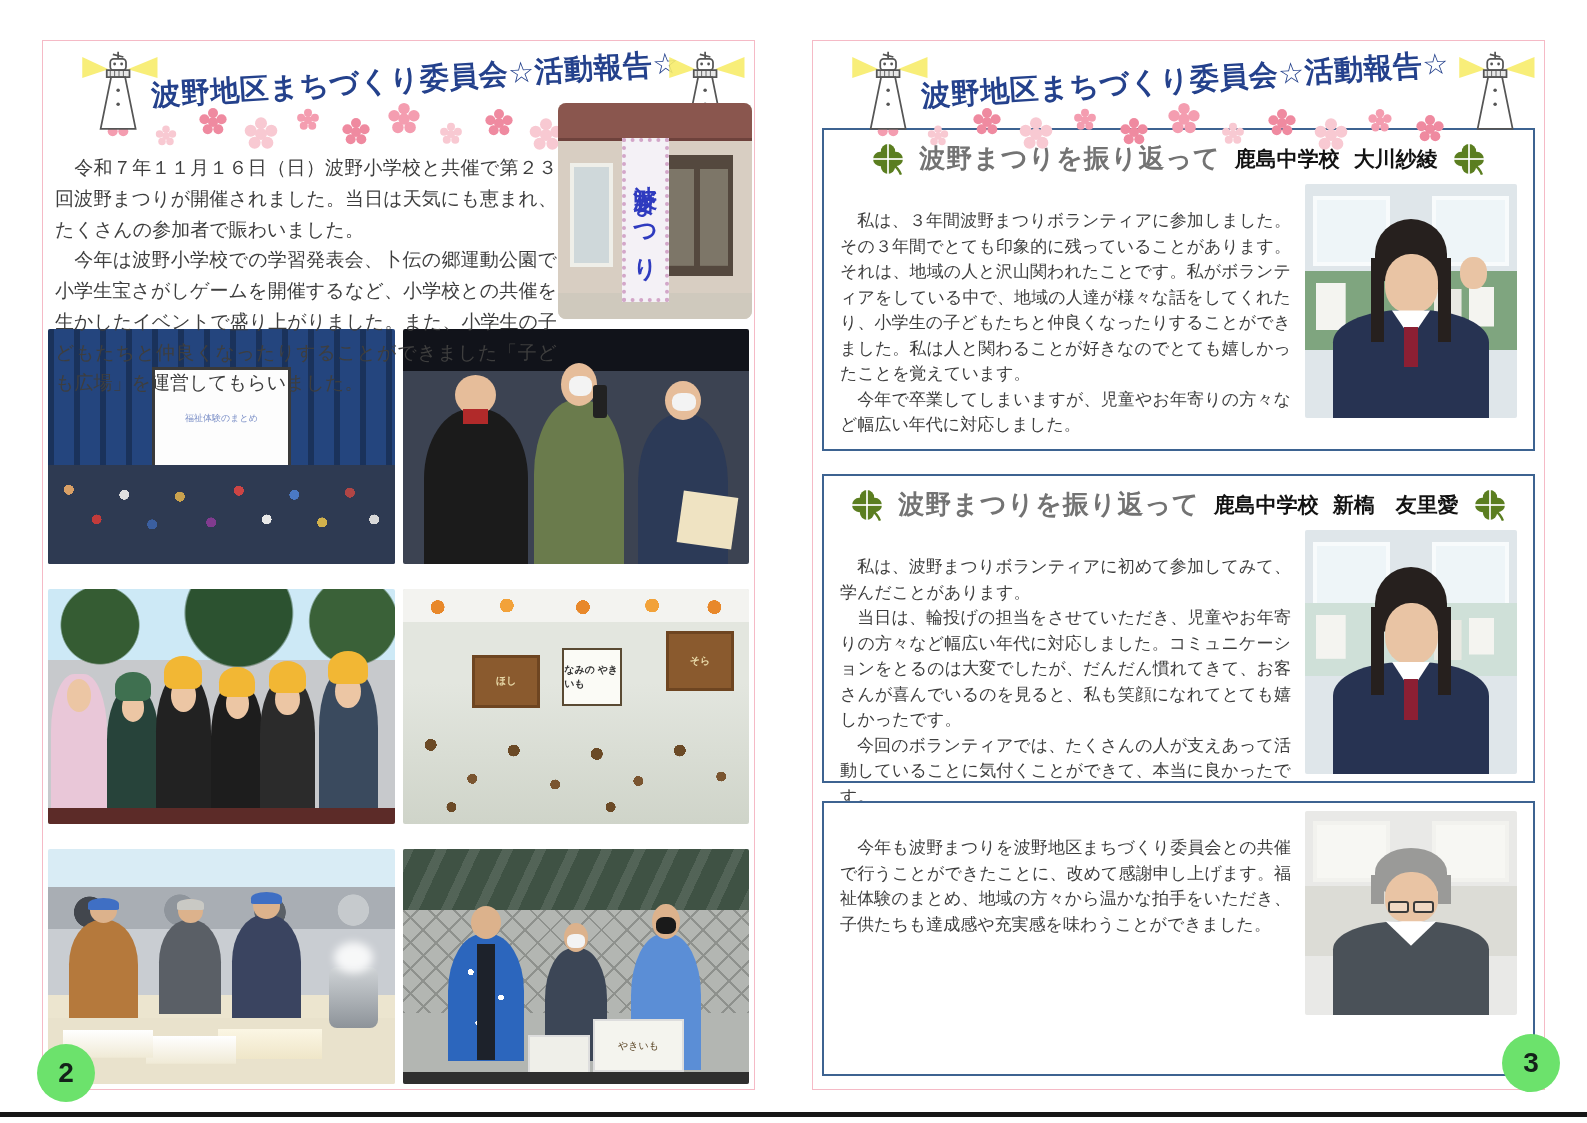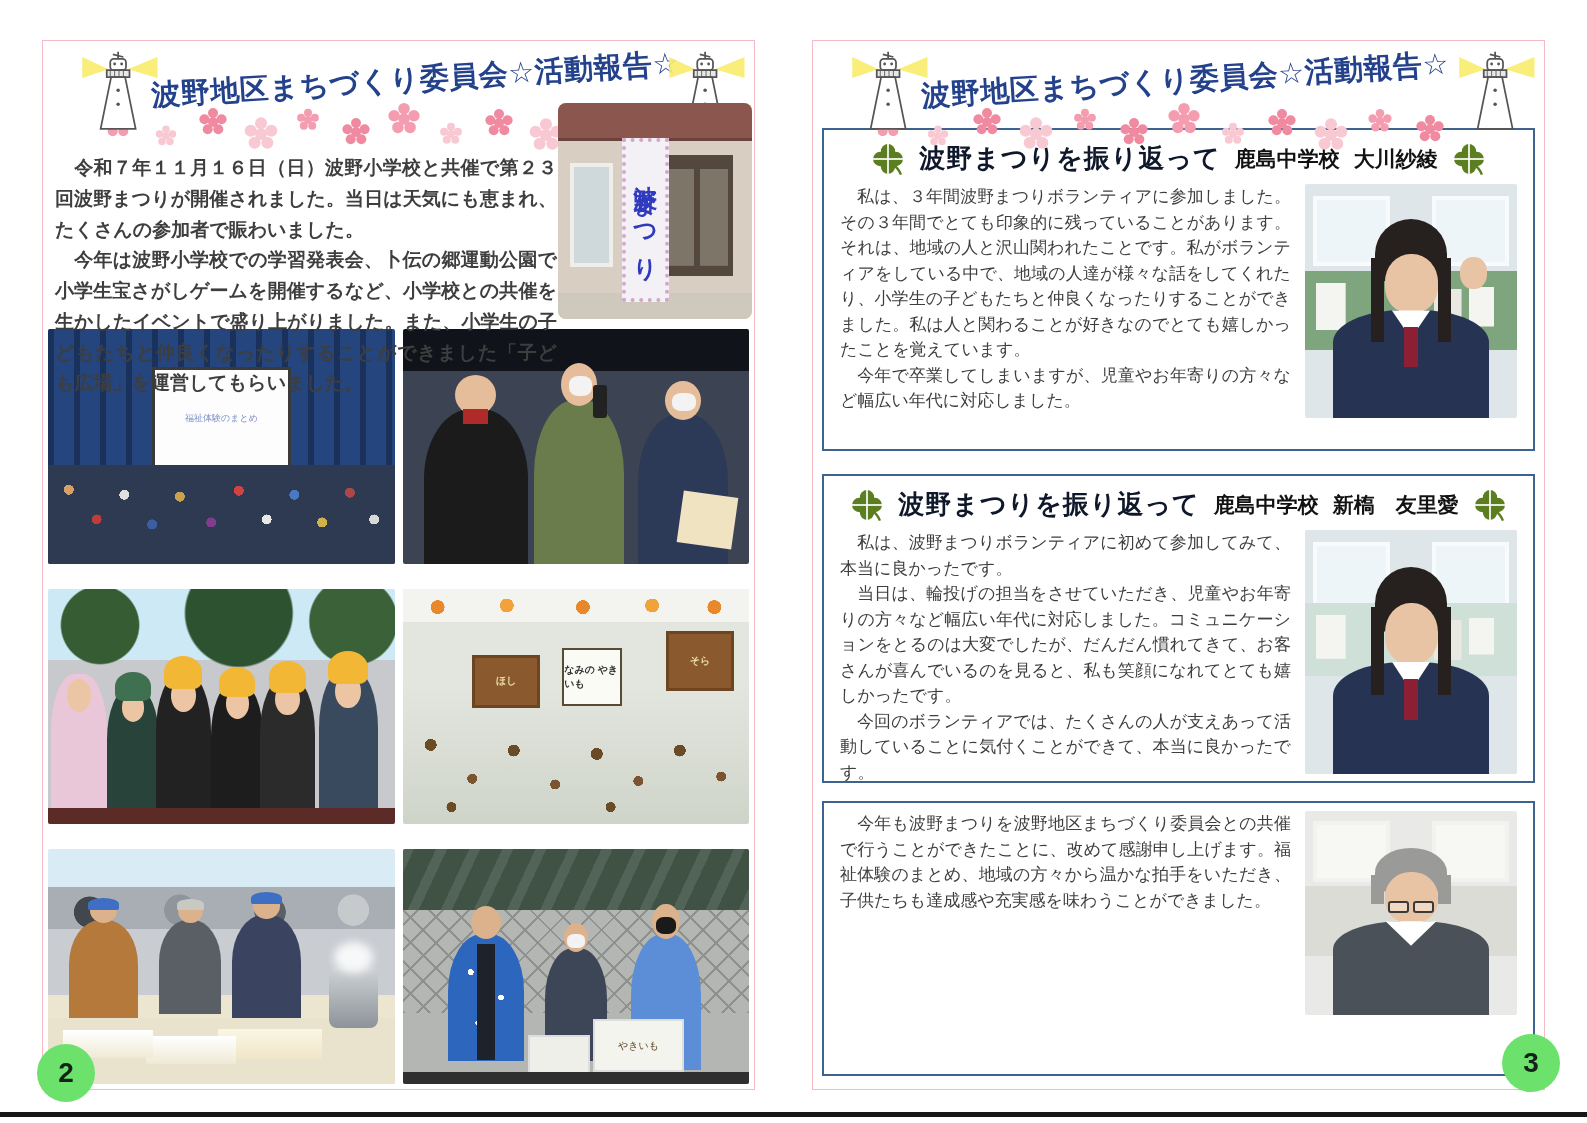--- a/index.html
+++ b/index.html
@@ -31,21 +31,21 @@
   .blossoms span:nth-child(6){left:42%;top:18px;}
   .blossoms span:nth-child(7){left:50%;top:5px;transform:scale(1.15);}
   .blossoms span:nth-child(8){left:58%;top:20px;transform:scale(.8);}
   .blossoms span:nth-child(9){left:66%;top:9px;}
   .blossoms span:nth-child(10){left:74%;top:21px;transform:scale(1.2);}
   .blossoms span:nth-child(11){left:82%;top:7px;transform:scale(.85);}
   .blossoms span:nth-child(12){left:90%;top:15px;}
 
   
   .intro{position:absolute;left:12px;top:112px;width:502px;font-size:19px;line-height:1.62;
-         text-align:justify;z-index:2;font-weight:bold;}
+         text-align:justify;z-index:2;}
   .intro p{margin:0;}
   .photo{position:absolute;overflow:hidden;border-radius:2px;}
   
   .bphoto{left:515px;top:62px;width:194px;height:216px;background:#d8cec2;z-index:4;border-radius:8px;}
   .bf-roof{position:absolute;top:0;left:0;right:0;height:16%;background:#8a564e;border-bottom:3px solid #6e423c;}
   .bf-door{position:absolute;right:10%;top:24%;width:36%;height:56%;background:#54483e;
      background-image:linear-gradient(#7d7668,#7d7668),linear-gradient(#7d7668,#7d7668);
      background-size:40% 80%,40% 80%;background-position:8% 60%,88% 60%;background-repeat:no-repeat;}
   .bf-win{position:absolute;left:6%;top:28%;width:18%;height:44%;background:#cfd8da;border:4px solid #efefe9;}
   .bf-ground{position:absolute;bottom:0;left:0;right:0;height:12%;background:#cfc9bd;}
@@ -185,24 +185,24 @@
      border:2px solid #ddd;display:flex;align-items:center;justify-content:center;
      font-size:10px;color:#5a4424;}
   .p6-bx2{position:absolute;left:36%;bottom:3%;width:17%;height:16%;background:#efefe9;border:2px solid #ddd;}
   .p6-counter{position:absolute;left:0;right:0;bottom:0;height:5%;background:#2f2f2f;}
 
   
   .sbox{position:absolute;left:9px;right:9px;border:2px solid #3d6391;background:#fff;box-sizing:border-box;}
   .b1{top:87px;height:323px;} .b2{top:433px;height:309px;} .b3{top:760px;height:275px;}
   .sec-head{display:flex;align-items:center;justify-content:center;gap:14px;margin-top:11px;white-space:nowrap;}
   .clv{width:34px;height:34px;flex:0 0 auto;}
-  .sec-title{font-size:26px;font-weight:bold;color:#0f172a;letter-spacing:1px;}
+  .sec-title{font-size:26px;font-weight:bold;color:#737373;letter-spacing:1px;}
   .sec-aff,.sec-name{font-size:21px;font-weight:bold;color:#121212;}
   .sec-body{display:flex;gap:14px;padding:8px 16px 0 16px;}
-  .sec-text{flex:1;font-size:17px;line-height:1.5;text-align:justify;overflow:hidden;}
+  .sec-text{flex:1;font-size:17px;line-height:1.5;text-align:justify;overflow:hidden;margin-top:24px;}
   .sec-text p{margin:0;}
   .sec-photo{flex:0 0 auto;width:212px;position:relative;overflow:hidden;border-radius:2px;}
   .ph1{height:234px;} .ph2{height:244px;} .ph3{height:204px;}
 
   
   .portrait{background:#dfe6ea;}
   .pr-window{position:absolute;top:5%;width:36%;height:30%;background:#eef5f8;border:4px solid #f8fbfc;box-sizing:border-box;}
   .w1{left:4%;} .w2{right:4%;}
   .pr-board{position:absolute;top:37%;left:0;right:0;height:34%;background:#7fa57f;
      background-image:linear-gradient(#f4f4f0,#f4f4f0),linear-gradient(#f4f4f0,#f4f4f0),linear-gradient(#e9e9e2,#e9e9e2);
@@ -433,21 +433,21 @@
           </svg>
         <span class="sec-title">波野まつりを振り返って</span>
         <span class="sec-aff">鹿島中学校</span>
         <span class="sec-name">新槗　友里愛</span>
         <svg class="clv" viewBox="0 0 100 100">
             <use href="#clv"></use>
           </svg>
       </div>
       <div class="sec-body">
         <div class="sec-text">
-          <p>　私は、波野まつりボランティアに初めて参加してみて、本当に良かったです。</p>
+          <p>　私は、波野まつりボランティアに初めて参加してみて、学んだことがあります。</p>
           <p>　当日は、輪投げの担当をさせていただき、児童やお年寄りの方々など幅広い年代に対応しました。コミュニケーションをとるのは大変でしたが、だんだん慣れてきて、お客さんが喜んでいるのを見ると、私も笑顔になれてとても嬉しかったです。</p>
           <p>　今回のボランティアでは、たくさんの人が支えあって活動していることに気付くことができて、本当に良かったです。</p>
         </div>
         <div class="sec-photo ph2 portrait pB">
           <div class="pr-window w1"></div>
           <div class="pr-window w2"></div>
           <div class="pr-board"></div>
           <div class="pr-body"></div>
           <div class="pr-hair"></div>
           <div class="pr-head"></div>

